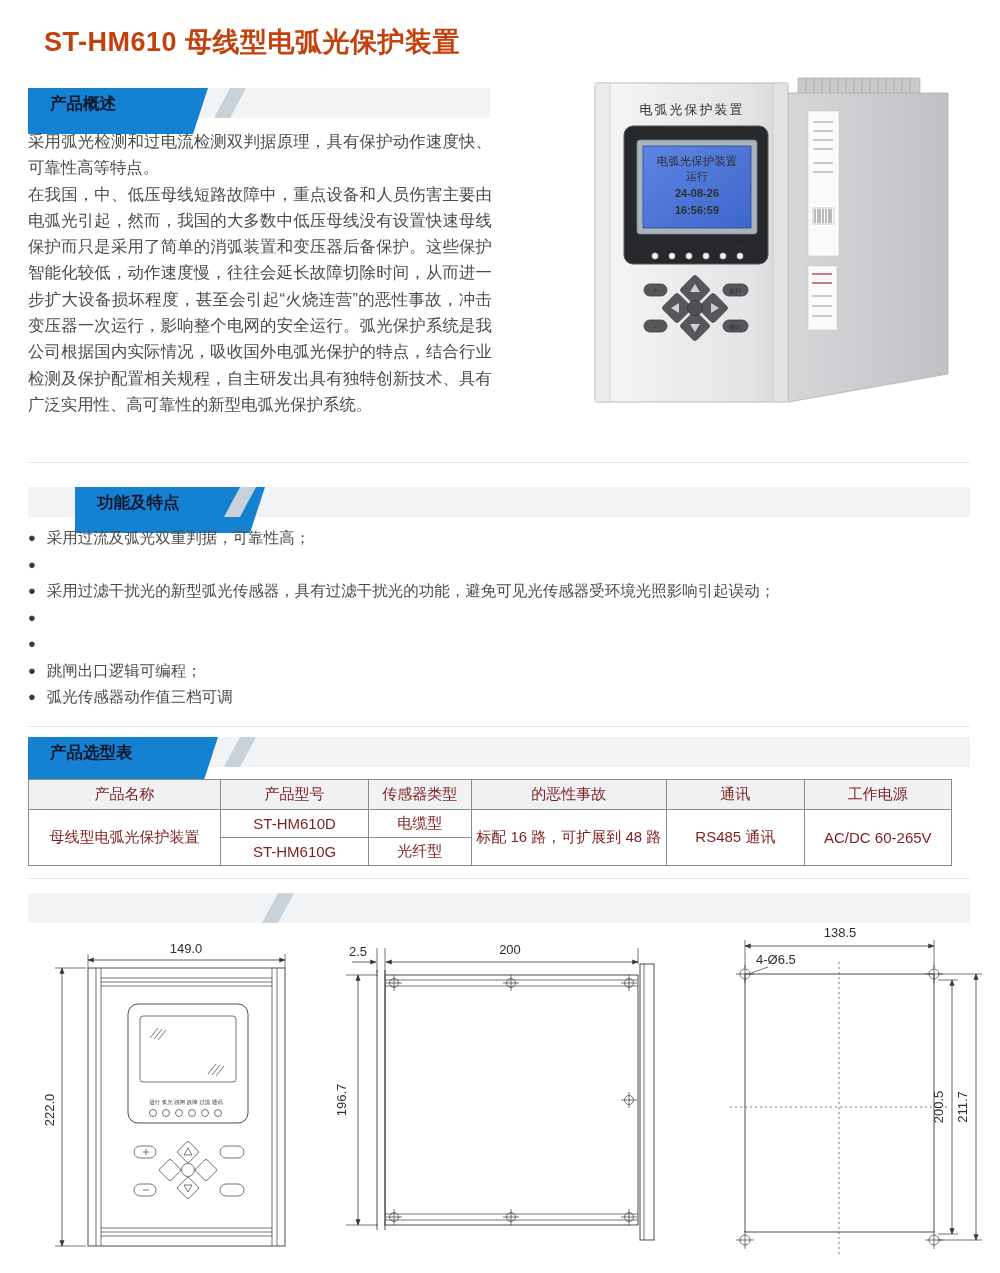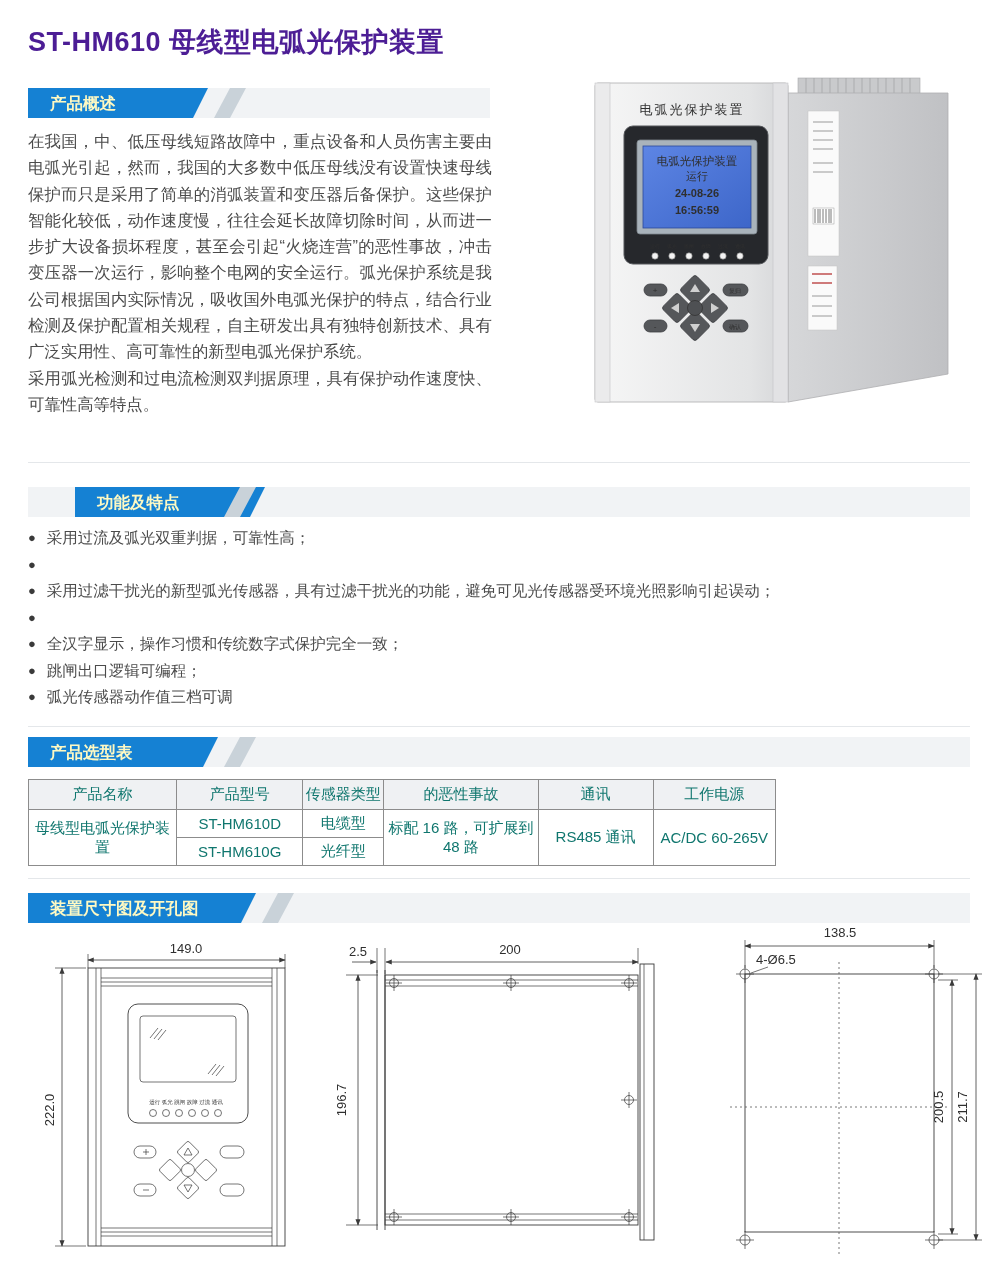--- a/index.html
+++ b/index.html
@@ -1,37 +1,37 @@
 <!DOCTYPE html>
 <html><head>
 <meta charset="utf-8">
 <style>
   html,body{margin:0;padding:0;background:#fff;}
   .page{position:relative;width:1000px;height:1273px;background:#ffffff;overflow:hidden;
         font-family:"Liberation Sans","DejaVu Sans",sans-serif;color:#4b4b4b;}
-  .title{position:absolute;left:28px;top:24px;font-size:27px;font-weight:bold;color:#4c1d95;letter-spacing:0.5px;}
+  .title{position:absolute;left:44px;top:24px;font-size:27px;font-weight:bold;color:#c2410c;letter-spacing:0.5px;}
   
   .sec{position:absolute;height:30px;background:#f1f3f5;}
-  .sec .blue{position:absolute;left:0;top:0;height:30px;background:#1581d3;color:#fef9c3;
+  .sec .blue{position:absolute;left:0;top:0;height:46px;background:#1581d3;color:#0f172a;
              font-size:16.5px;font-weight:bold;line-height:30px;padding-left:22px;box-sizing:border-box;
              clip-path:polygon(0 0,100% 0,calc(100% - 15px) 100%,0 100%);}
   .sec .stripe{position:absolute;top:0;width:32px;height:30px;background:#c9d2d9;
              clip-path:polygon(50% 0,100% 0,50% 100%,0 100%);}
   .rule{position:absolute;height:1px;background:#e4e7ea;}
   
   .overview-text{position:absolute;left:28px;top:128px;width:464px;font-size:16.4px;line-height:26.3px;
                  text-align:justify;color:#4b4b4b;}
   .overview-text p{margin:0;}
   
   .features{position:absolute;left:28px;top:530px;width:942px;list-style:none;margin:0;padding:0;}
   .features li{display:flex;align-items:flex-start;margin-bottom:10px;font-size:15.5px;line-height:16.5px;color:#4b4b4b;}
   .features .dot{color:#3a3a3a;font-size:13px;line-height:16.5px;margin-right:11px;}
   
-  .seltable{position:absolute;left:28px;top:779px;width:748px;border-collapse:collapse;
-            font-size:15px;color:#0f766e;text-align:center;}
+  .seltable{position:absolute;left:28px;top:779px;width:924px;border-collapse:collapse;
+            font-size:15px;color:#7f1d1d;text-align:center;}
   .seltable th,.seltable td{border:1px solid #8c8c8c;font-weight:normal;padding:0;}
   .seltable thead th{height:29px;background:#eff1f3;}
   .seltable tbody td{height:27px;background:#fff;}
   .seltable{border:1px solid #6e6e6e;}
   
   svg text{font-family:"Liberation Sans","DejaVu Sans",sans-serif;fill:#2f2f2f;}
   .ln{stroke:#3a3a3a;stroke-width:0.9;fill:none;}
   .thin{stroke:#3a3a3a;stroke-width:0.7;fill:none;}
   .dim{stroke:#3a3a3a;stroke-width:0.8;fill:none;}
   .cl{stroke:#555;stroke-width:0.8;stroke-dasharray:2 3;fill:none;}
@@ -42,22 +42,22 @@
 <div class="page">
 
   <div class="title">ST-HM610 母线型电弧光保护装置</div>
 
   <div class="sec" style="left:28px;top:88px;width:462px;">
     <div class="blue" style="width:180px;">产品概述</div>
     <div class="stripe" style="left:186px;"></div>
   </div>
 
   <div class="overview-text">
+    <p>采用弧光检测和过电流检测双判据原理，具有保护动作速度快、可靠性高等特点。</p>
     <p>在我国，中、低压母线短路故障中，重点设备和人员伤害主要由电弧光引起，然而，我国的大多数中低压母线没有设置快速母线保护而只是采用了简单的消弧装置和变压器后备保护。这些保护智能化较低，动作速度慢，往往会延长故障切除时间，从而进一步扩大设备损坏程度，甚至会引起“火烧连营”的恶性事故，冲击变压器一次运行，影响整个电网的安全运行。弧光保护系统是我公司根据国内实际情况，吸收国外电弧光保护的特点，结合行业检测及保护配置相关规程，自主研发出具有独特创新技术、具有广泛实用性、高可靠性的新型电弧光保护系统。</p>
-    <p>采用弧光检测和过电流检测双判据原理，具有保护动作速度快、可靠性高等特点。</p>
   </div>
 
   <svg style="position:absolute;left:560px;top:68px;" width="430" height="348" viewBox="0 0 430 348">
     <defs>
       <linearGradient id="gFront" x1="0" y1="0" x2="1" y2="0">
         <stop offset="0" stop-color="#f6f6f6"></stop>
           <stop offset="0.8" stop-color="#e3e4e5"></stop>
           <stop offset="1" stop-color="#d5d6d8"></stop>
       </linearGradient>
       <linearGradient id="gSide" x1="0" y1="0" x2="1" y2="0">
@@ -168,21 +168,20 @@
       </li>
     <li>
         <span class="dot">●</span>
         <span>采用过滤干扰光的新型弧光传感器，具有过滤干扰光的功能，避免可见光传感器受环境光照影响引起误动；</span>
       </li>
     <li>
         <span class="dot">●</span>
       </li>
     <li>
         <span class="dot">●</span>
-        <span>全汉字显示，操作习惯和传统数字式保护完全一致；</span>
       </li>
     <li>
         <span class="dot">●</span>
         <span>跳闸出口逻辑可编程；</span>
       </li>
     <li>
         <span class="dot">●</span>
         <span>弧光传感器动作值三档可调</span>
       </li>
   </ul>
@@ -223,21 +222,20 @@
       </tr>
       <tr>
         <td>ST-HM610G</td>
         <td>光纤型</td>
       </tr>
     </tbody>
   </table>
 
   <div class="rule" style="left:28px;top:878px;width:942px;"></div>
   <div class="sec" style="left:28px;top:893px;width:942px;">
-    <div class="blue" style="width:228px;">装置尺寸图及开孔图</div>
     <div class="stripe" style="left:234px;"></div>
   </div>
 
   <svg style="position:absolute;left:40px;top:938px;" width="270" height="330" viewBox="0 0 270 330">
     <defs>
       <marker id="aA" viewBox="0 0 10 10" refX="9" refY="5" markerWidth="8" markerHeight="8" orient="auto-start-reverse">
         <path d="M0,1 L10,5 L0,9 z" fill="#3a3a3a"></path>
       </marker>
     </defs>
     <text x="146" y="15" text-anchor="middle" font-size="13">149.0</text>

